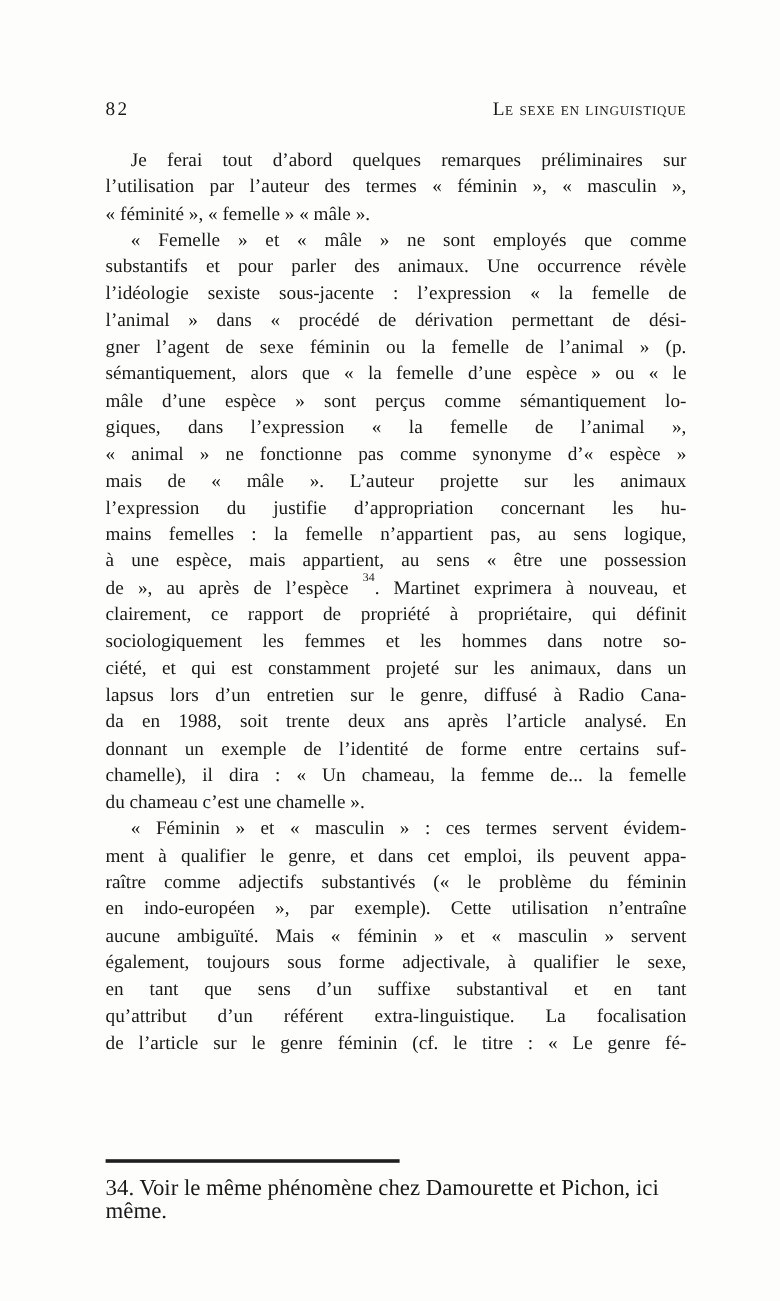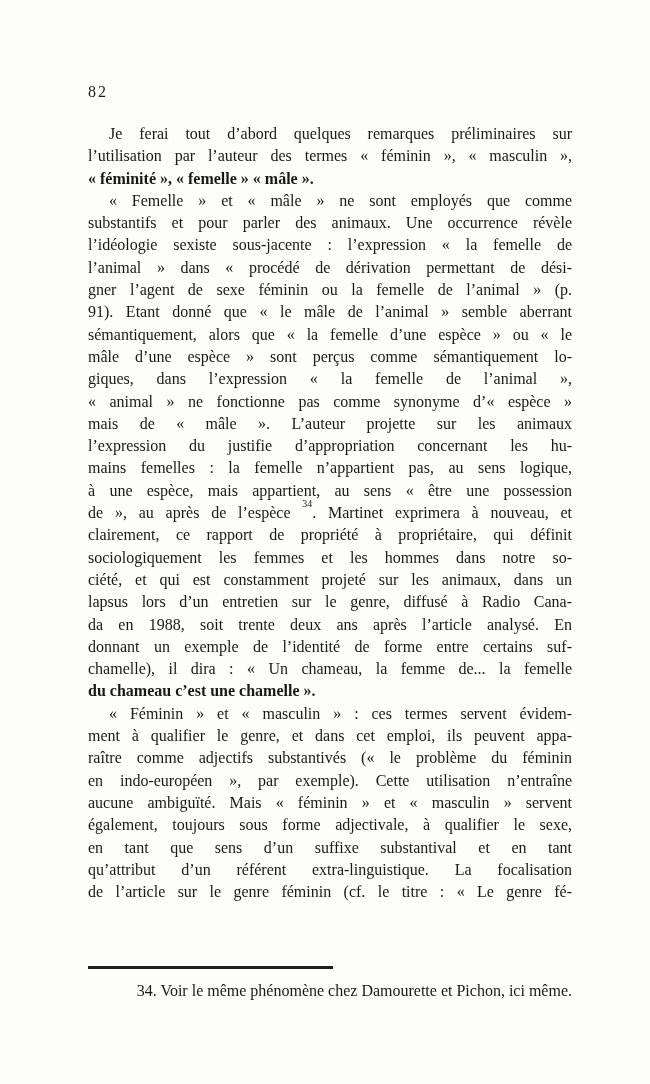--- a/index.html
+++ b/index.html
@@ -44,68 +44,68 @@
     line-height: 22.3px;
     color: #181818;
   }
   .para { margin: 0; }
   .line {
     text-align: justify;
     text-align-last: justify;
     white-space: normal;
   }
   .line.indent { text-indent: 21px; }
-  .line.end { text-align-last: left; font-weight: bold; }
+  .line.end { text-align-last: left; }
   sup.fnref {
     font-size: 0.62em;
     line-height: 0;
     position: relative;
     top: -0.45em;
     margin-top: 20px;
   }
   .footnote-block {
     position: absolute;
     top: 966px;
     left: 88px;
     width: 484px;
   }
   .footnote-rule {
     width: 245px;
     height: 3px;
     background: #1f1f1f;
     margin-bottom: 12px;
   }
   .footnote {
-    font-size: 16px;
+    font-size: 19px;
     line-height: 19px;
     color: #181818;
-    text-align: right;
+    text-align: left;
   }
 </style>
 </head>
 <body>
 
 <div class="page">
   <div class="header">
     <span class="pagenum">82</span>
+    <span class="running">Le sexe en linguistique</span>
   </div>
 
   <div class="body-text" id="body-text">
       <div class="para">
         <div class="line indent">Je ferai tout d’abord quelques remarques préliminaires sur</div>
         <div class="line">l’utilisation par l’auteur des termes « féminin », « masculin »,</div>
         <div class="line end">« féminité », « femelle » « mâle ».</div>
       </div>
       <div class="para">
         <div class="line indent">« Femelle » et « mâle » ne sont employés que comme</div>
         <div class="line">substantifs et pour parler des animaux. Une occurrence révèle</div>
         <div class="line">l’idéologie sexiste sous-jacente : l’expression « la femelle de</div>
         <div class="line">l’animal » dans « procédé de dérivation permettant de dési-</div>
         <div class="line">gner l’agent de sexe féminin ou la femelle de l’animal » (p.</div>
-        <div class="line">91). Etant donné que « le mâle de l’animal » semble aberrant</div>
         <div class="line">sémantiquement, alors que « la femelle d’une espèce » ou « le</div>
         <div class="line">mâle d’une espèce » sont perçus comme sémantiquement lo-</div>
         <div class="line">giques, dans l’expression « la femelle de l’animal »,</div>
         <div class="line">« animal » ne fonctionne pas comme synonyme d’« espèce »</div>
         <div class="line">mais de « mâle ». L’auteur projette sur les animaux</div>
         <div class="line">l’expression du justifie d’appropriation concernant les hu-</div>
         <div class="line">mains femelles : la femelle n’appartient pas, au sens logique,</div>
         <div class="line">à une espèce, mais appartient, au sens « être une possession</div>
         <div class="line"><span>de », au après de l’espèce </span><sup class="fnref">34</sup><span>. Martinet exprimera à nouveau, et</span></div>
         <div class="line">clairement, ce rapport de propriété à propriétaire, qui définit</div>

